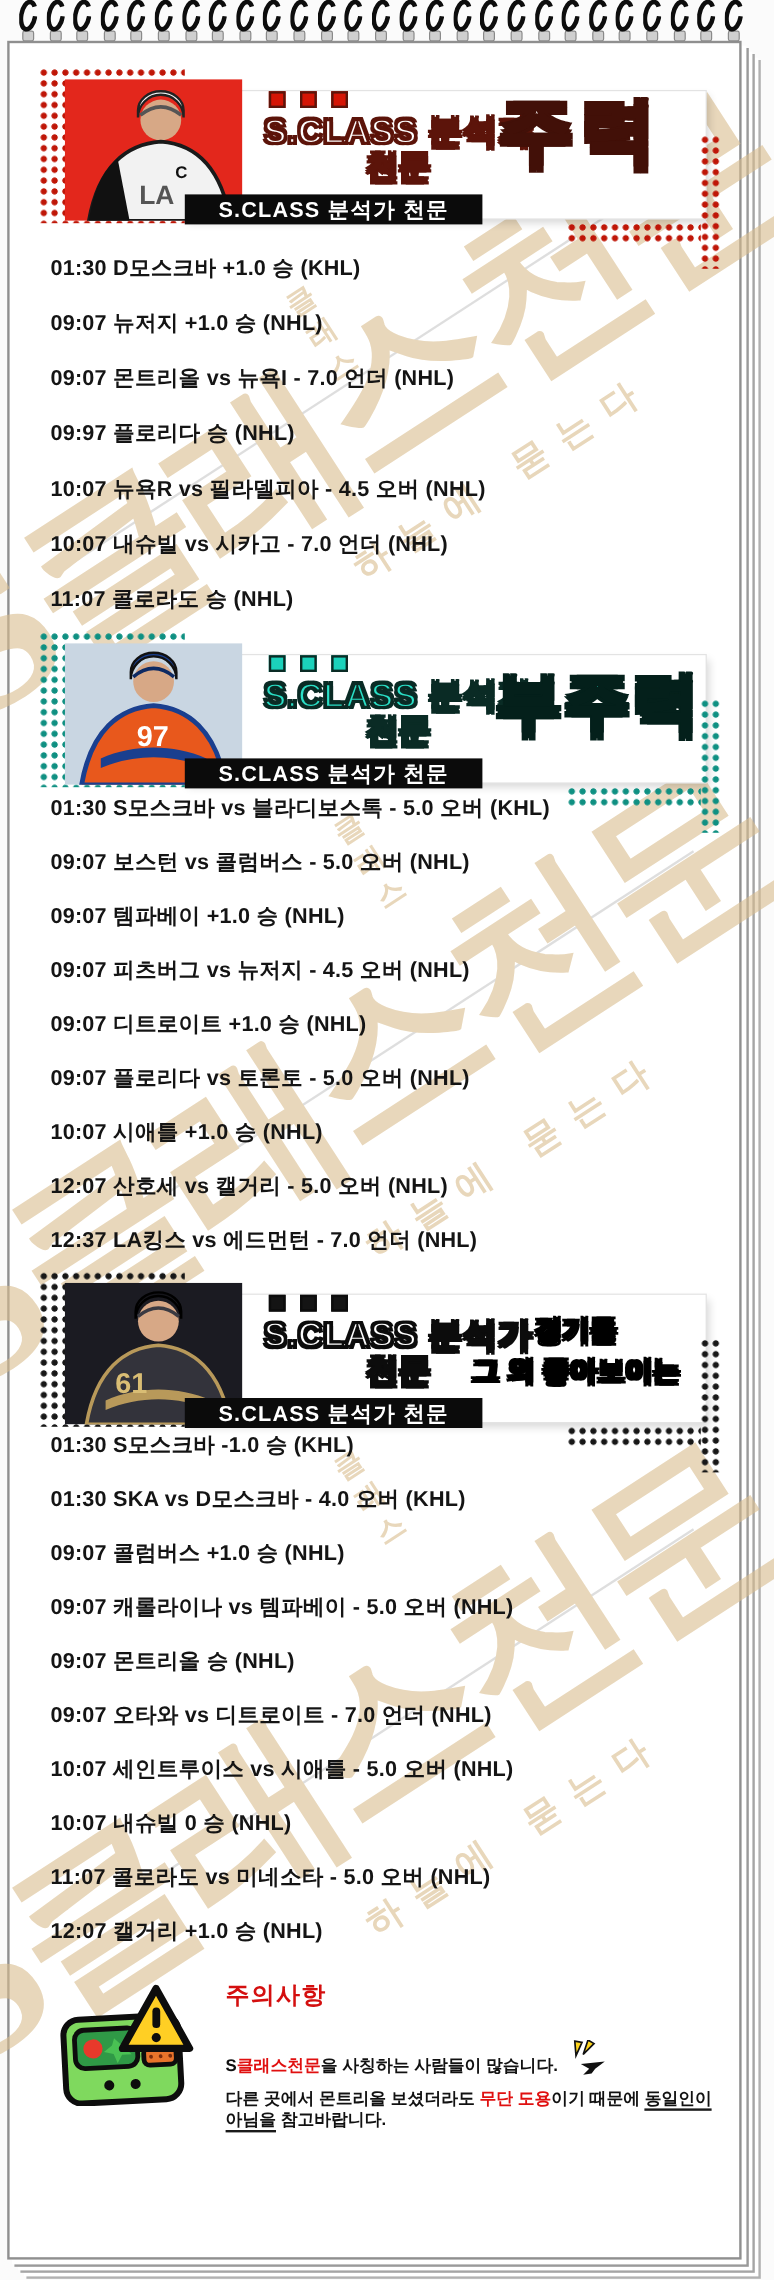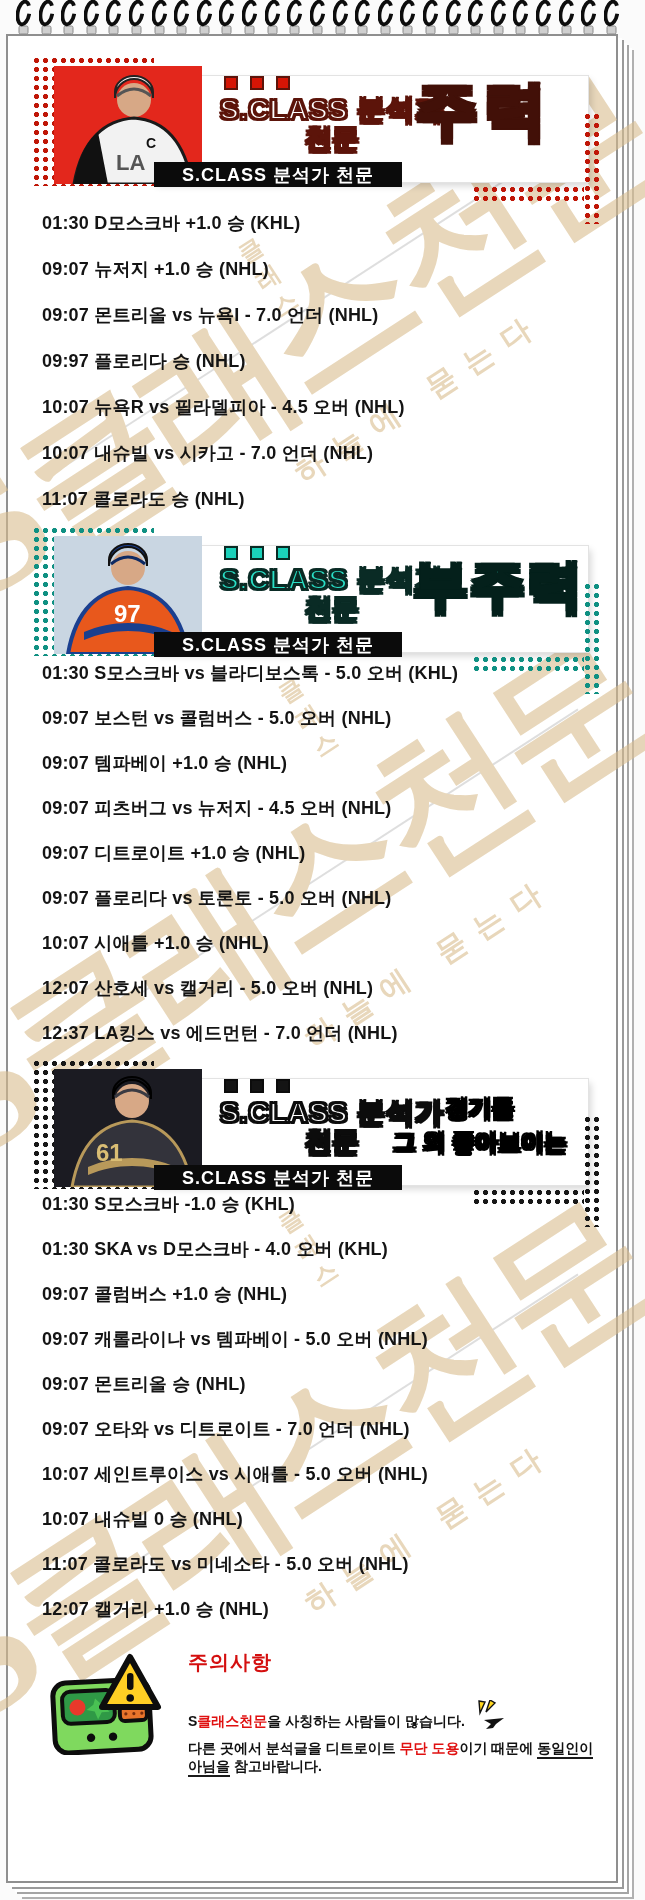--- a/index.html
+++ b/index.html
@@ -378,19 +378,19 @@
         <div class="notice-title">주의사항</div>
         <div class="notice-l1">
           <span>S</span><span class="red">클래스천문</span><span>을 사칭하는 사람들이 많습니다.</span>
           <svg class="hand" width="36" height="32" viewBox="0 0 36 32">
             <path d="M8 1 L14 2 L9 13 Z" fill="#ffd61e" stroke="#111" stroke-width="1.4"></path>
             <path d="M19 0 L24 3 L15 12 Z" fill="#ffd61e" stroke="#111" stroke-width="1.4"></path>
             <path d="M33 18 L13 20 L20 24 L15 29 L22 28 L25 24 Z" fill="#111"></path>
           </svg>
         </div>
         <div class="notice-l2">
-          <span>다른 곳에서 분석글을 디트로이트 </span><span class="red">무단 도용</span><span>이기 때문에 </span><span class="ul">동일인이 아님을</span><span> 참고바랍니다.</span>
+          <span>다른 곳에서 몬트리올 보셨더라도 </span><span class="red">무단 도용</span><span>이기 때문에 </span><span class="ul">동일인이 아님을</span><span> 참고바랍니다.</span>
         </div>
       </div>
     </div>
 
   </div>
 </div>
 
 </body></html>

